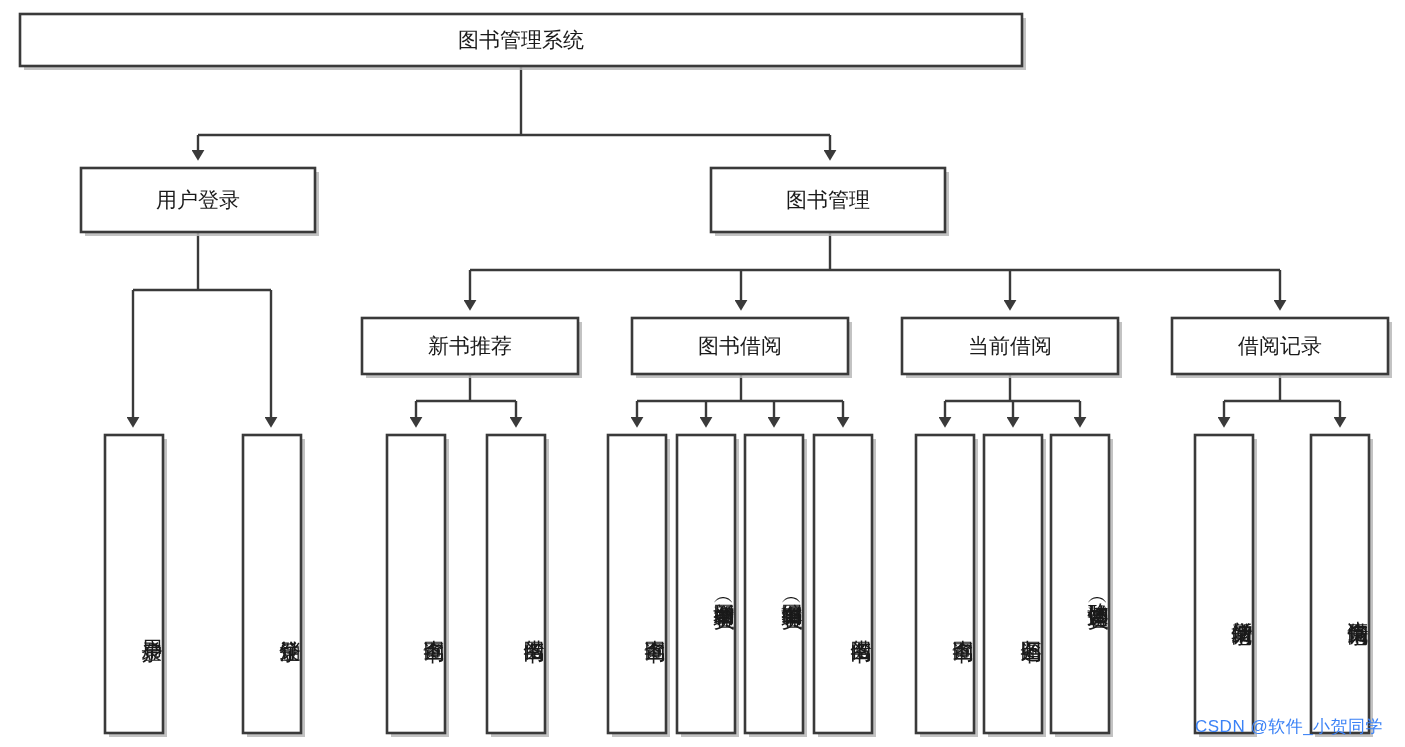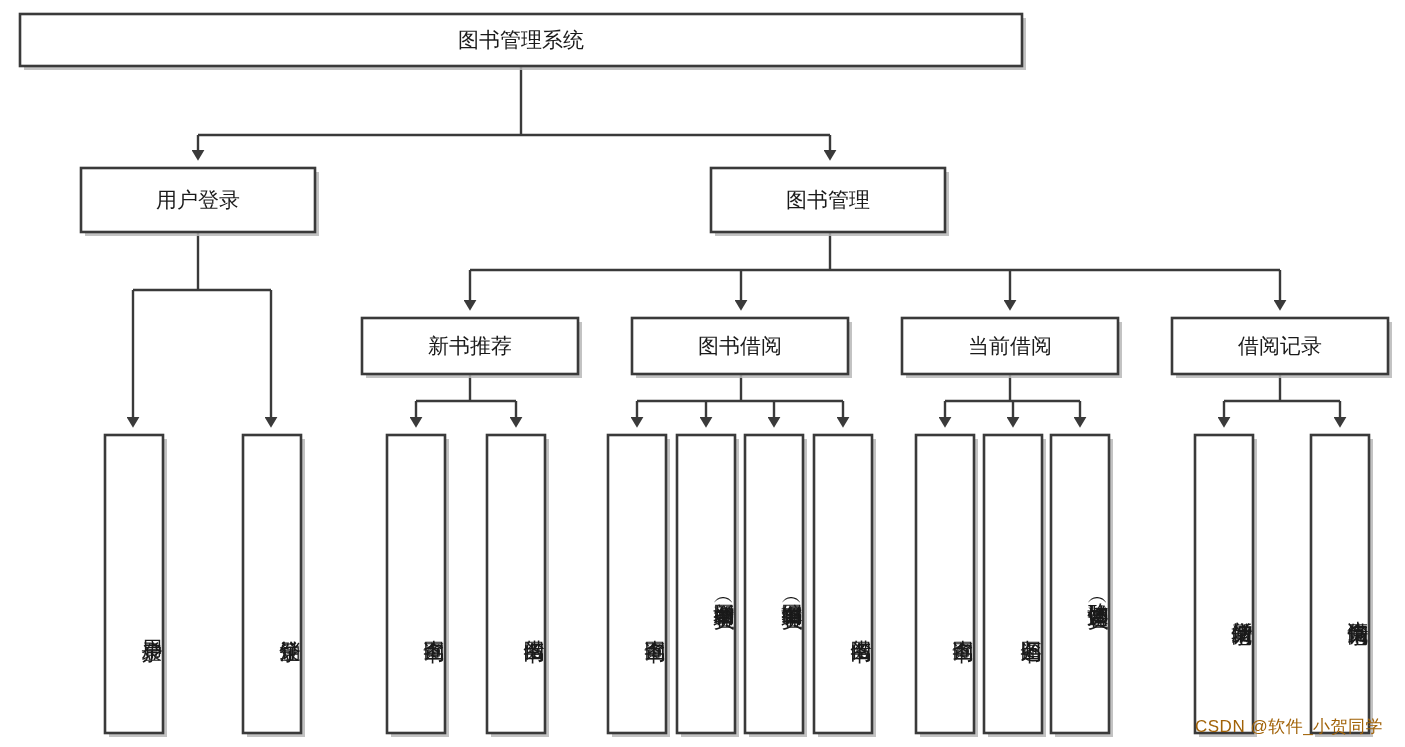--- a/index.html
+++ b/index.html
@@ -63,21 +63,21 @@
     display: flex;
     align-items: flex-start;
     justify-content: center;
     white-space: nowrap;
     pointer-events: none;
   }
   .watermark {
     position: absolute;
     font-family: "Liberation Sans", "DejaVu Sans", sans-serif;
     font-size: 17px;
-    color: #a16207;
+    color: #3b82f6;
     white-space: nowrap;
     letter-spacing: 0.5px;
   }
 </style>
 </head>
 <body>
 
 <div id="diagram-root">
 
   <svg class="diagram-svg" viewBox="0 0 1405 747" xmlns="http://www.w3.org/2000/svg">

